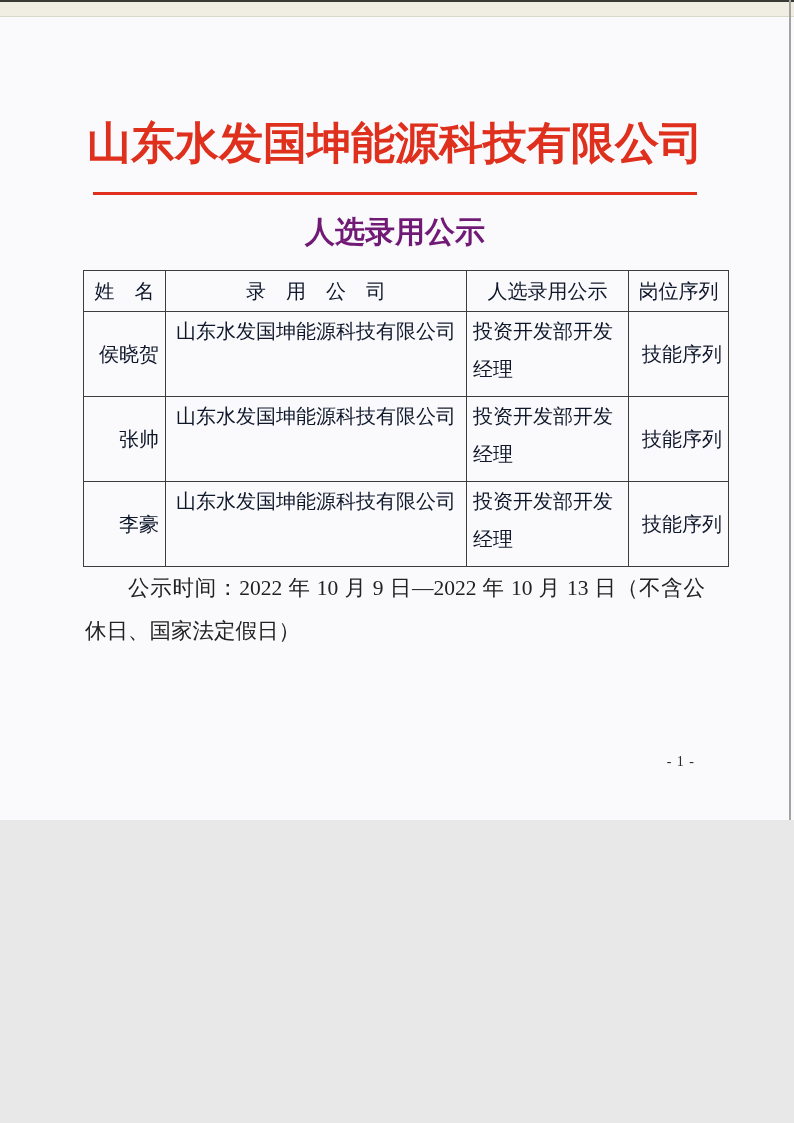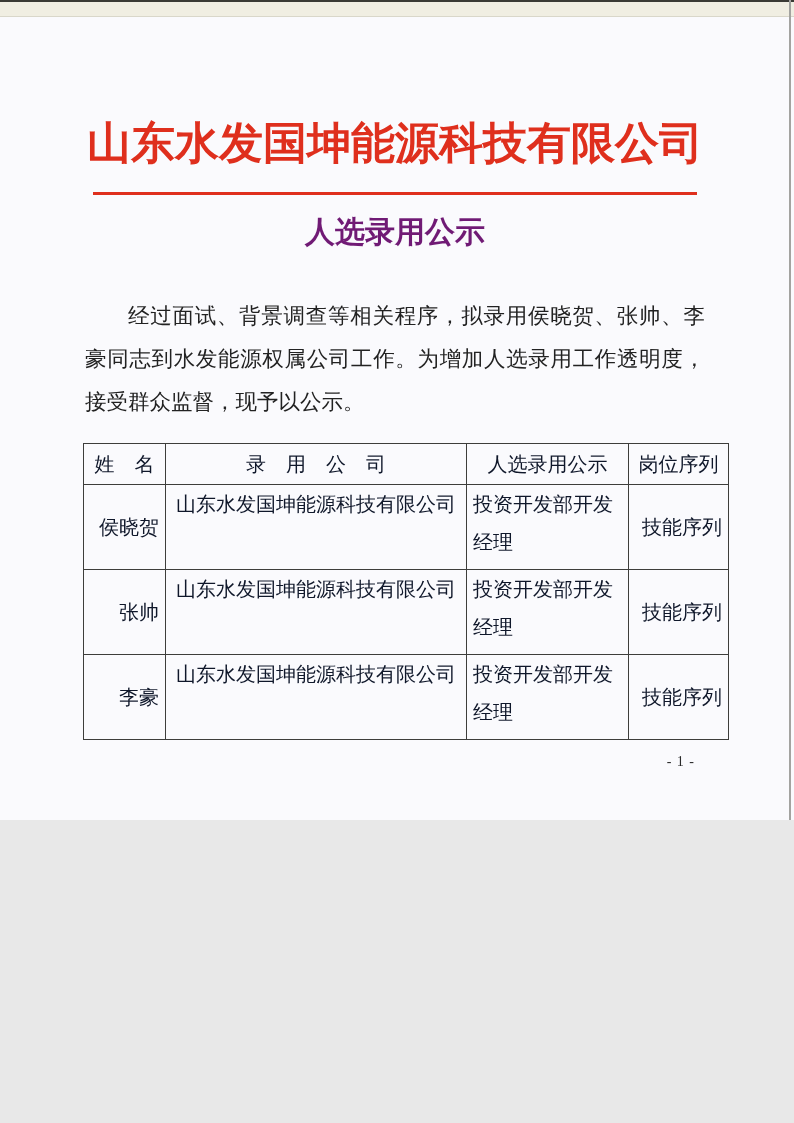--- a/index.html
+++ b/index.html
@@ -125,21 +125,20 @@
   <div class="scan-top"></div>
   <div class="scan-right"></div>
 
   <div class="content">
     <h1 class="doc-title">山东水发国坤能源科技有限公司</h1>
 
     <div class="red-rule"></div>
 
     <h2 class="doc-subtitle">人选录用公示</h2>
 
-    <p class="body-text para-1">经过面试、背景调查等相关程序，拟录用侯晓贺、张帅、李豪同志到水发能源权属公司工作。为增加人选录用工作透明度，接受群众监督，现予以公示。</p>
 
     <table class="recruit">
       <colgroup>
         <col style="width:82px">
         <col style="width:301px">
         <col style="width:162px">
         <col style="width:100px">
       </colgroup>
       <thead>
         <tr>
@@ -165,16 +164,17 @@
         <tr>
           <td class="c-name">李豪</td>
           <td class="c-company">山东水发国坤能源科技有限公司</td>
           <td class="c-dept">投资开发部开发经理</td>
           <td class="c-seq">技能序列</td>
         </tr>
       </tbody>
     </table>
 
 
+    <p class="body-text para-3">公示时间：2022 年 10 月 9 日—2022 年 10 月 13 日（不含公休日、国家法定假日）</p>
   </div>
 
   <div class="page-number">- 1 -</div>
 </div>
 
 </body></html>

